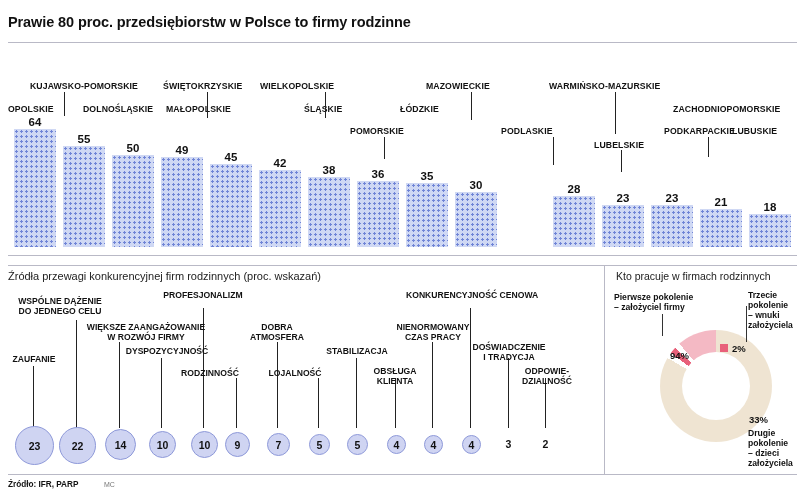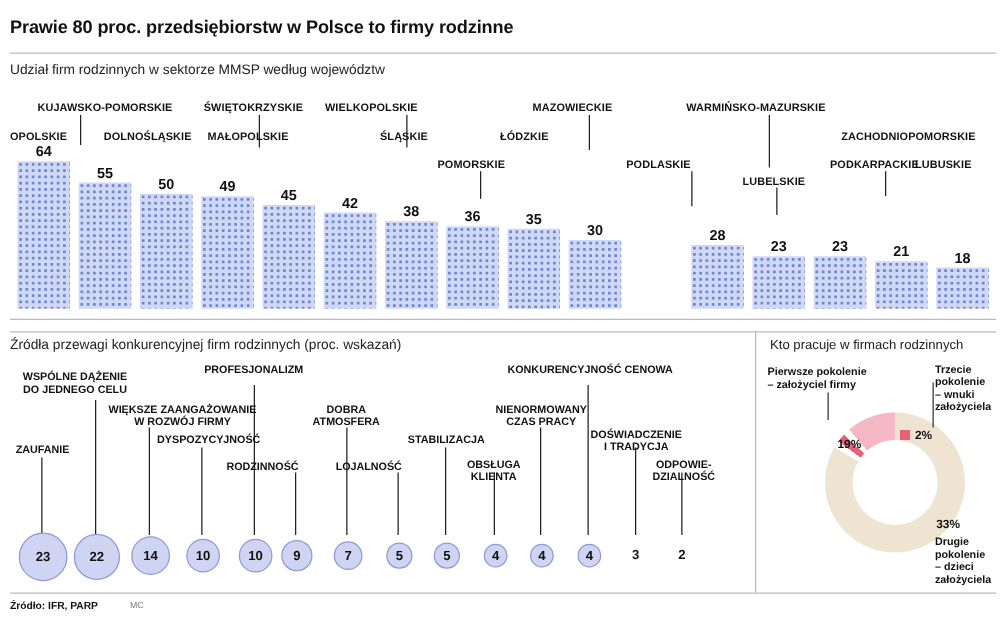--- a/index.html
+++ b/index.html
@@ -117,21 +117,20 @@
   }
 </style>
 </head>
 <body>
 
 <div class="page">
 
   <div class="title">Prawie 80 proc. przedsiębiorstw w Polsce to firmy rodzinne</div>
   <div class="rule r1"></div>
 
-  <div class="sec1-sub">Udział firm rodzinnych w sektorze MMSP według województw</div>
 
   <div class="chart1">
 
     <div class="lbl" style="left:0px;top:36px;">OPOLSKIE</div>
     <div class="lbl" style="left:22px;top:13px;">KUJAWSKO-POMORSKIE</div>
     <div class="lbl" style="left:75px;top:36px;">DOLNOŚLĄSKIE</div>
     <div class="lbl" style="left:155px;top:13px;">ŚWIĘTOKRZYSKIE</div>
     <div class="lbl" style="left:158px;top:36px;">MAŁOPOLSKIE</div>
     <div class="lbl" style="left:252px;top:13px;">WIELKOPOLSKIE</div>
     <div class="lbl" style="left:296px;top:36px;">ŚLĄSKIE</div>
@@ -280,21 +279,21 @@
   <div class="divider-v"></div>
   <div class="sec3-title">Kto pracuje w firmach rodzinnych</div>
 
   <div class="donut-wrap">
     <div class="donut"></div>
 
     <div class="d-note" style="left:-2px;top:4px;">
       <span>Pierwsze pokolenie</span><br>
       <span class="thin">– założyciel firmy</span>
     </div>
-    <div class="d-lbl" style="left:54px;top:62px;">19%</div>
+    <div class="d-lbl" style="left:54px;top:62px;">94%</div>
 
     <div class="lline" style="left:46px;top:26px;width:1px;height:22px;"></div>
 
     <div class="sq" style="left:104px;top:56px;"></div>
     <div class="d-lbl" style="left:116px;top:55px;">2%</div>
     <div class="d-note" style="left:132px;top:2px;">
       <span>Trzecie</span><br>
       <span>pokolenie</span><br>
       <span class="thin">– wnuki</span><br>
       <span class="thin">założyciela</span>

